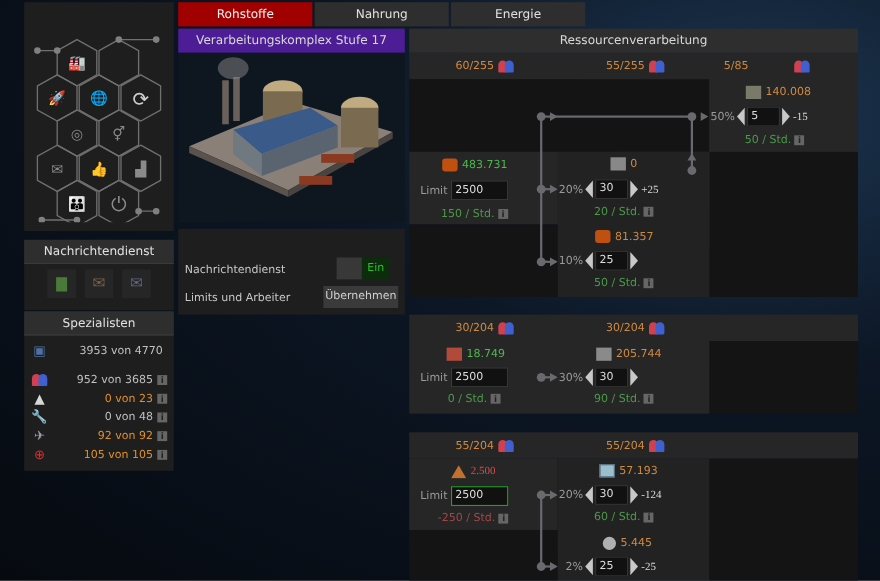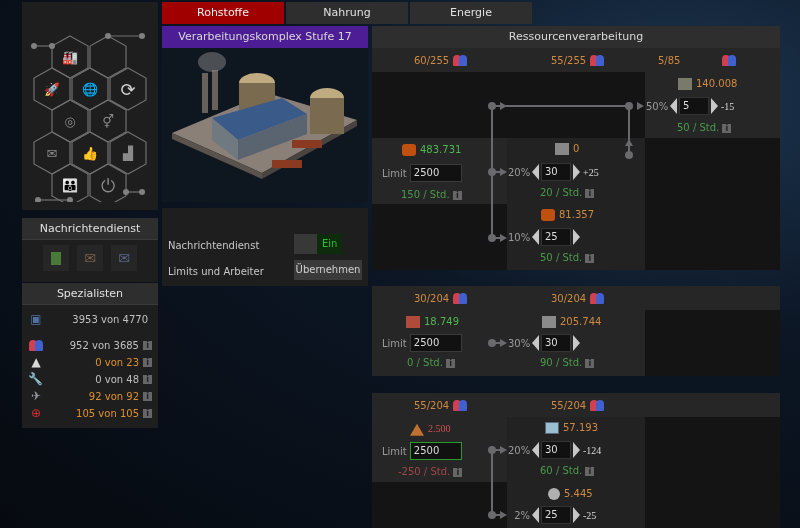--- a/index.html
+++ b/index.html
@@ -170,21 +170,21 @@
     <polygon points="50,70 120,50 145,66 76,92" fill="#3a5a8a"></polygon>
     <polygon points="50,70 76,92 76,112 50,92" fill="#707880"></polygon>
     <polygon points="76,92 145,66 145,86 76,112" fill="#5a6470"></polygon>
     <rect x="130" y="92" width="30" height="8" fill="#8a3a20"></rect>
     <rect x="110" y="112" width="30" height="8" fill="#8a3a20"></rect>
   </svg>
 </div>
 
 <div class="abs panel" style="left:162px;top:208px;width:206px;height:78px;">
   <span class="abs" style="left:6px;top:32px;color:#c8c8c8;">Nachrichtendienst</span>
-  <div class="abs" style="left:132px;top:26px;width:48px;height:20px;display:flex;">
+  <div class="abs" style="left:144px;top:26px;width:48px;height:20px;display:flex;">
     <span style="width:33px;background:#383838;"></span>
     <span style="width:35px;background:#0c2c0c;color:#2fbf2f;text-align:center;line-height:20px;">Ein</span>
   </div>
   <span class="abs" style="left:6px;top:58px;color:#c8c8c8;">Limits und Arbeiter</span>
   <div class="abs" style="left:132px;top:52px;width:68px;height:20px;background:#3a3a3a;color:#d0d0d0;text-align:center;line-height:20px;">Übernehmen</div>
 </div>
 
 <div class="abs" style="left:372px;top:26px;width:408px;height:22px;line-height:22px;background:#2e2e2e;color:#d8d8d8;text-align:center;font-size:11px;">Ressourcenverarbeitung</div>
 
 <div class="abs" style="left:372px;top:48px;width:408px;height:24px;background:#262626;"></div>

